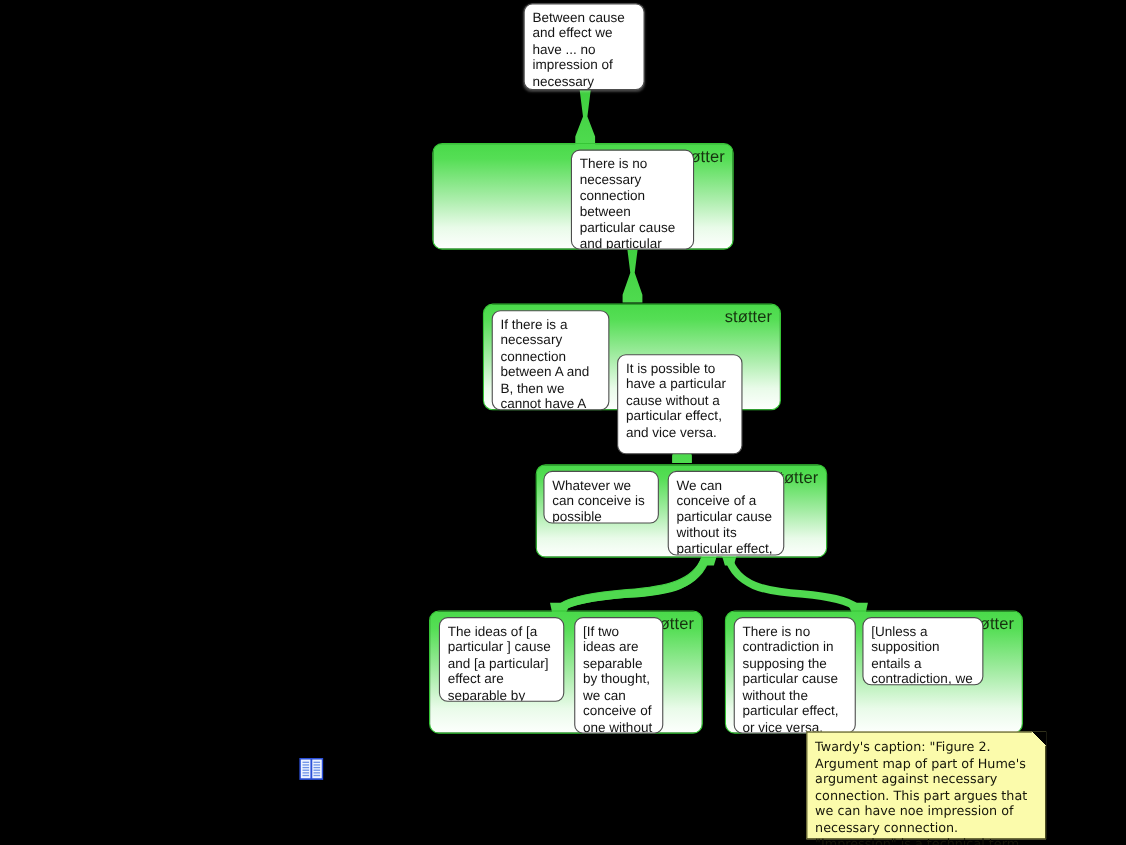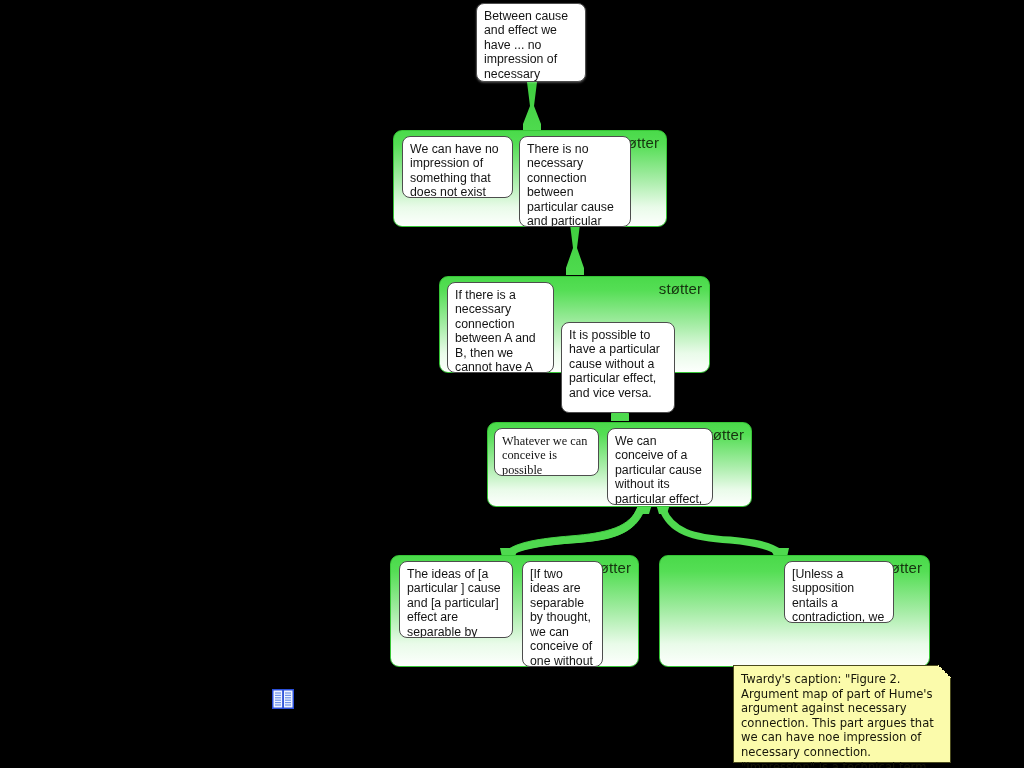--- a/index.html
+++ b/index.html
@@ -98,44 +98,44 @@
 
     <path d="M638,504 L652,504 L649,514 L641,514 Z" fill="#4fd94f"></path>
     <path d="M656,504 L670,504 L667,514 L659,514 Z" fill="#4fd94f"></path>
   </svg>
 
   <div class="card root" style="left:476px;top:3px;width:110px;height:79px;">Between cause and effect we have ... no impression of necessary Connection</div>
 
   <div class="group" style="left:393px;top:130px;width:274px;height:97px;">
     <span class="grp-label">støtter</span>
   </div>
-  <div class="card" style="left:402px;top:136px;width:111px;height:62px;">We can have no impression of something that does not exist</div>
   <div class="card" style="left:519px;top:136px;width:112px;height:91px;">There is no necessary connection between particular cause and particular effect</div>
 
   <div class="group" style="left:439px;top:276px;width:271px;height:97px;">
     <span class="grp-label">støtter</span>
   </div>
   <div class="card" style="left:447px;top:282px;width:107px;height:91px;">If there is a necessary connection between A and B, then we cannot have A without B</div>
   <div class="card" style="left:561px;top:282px;width:114px;height:91px;margin-top:40px;">It is possible to have a particular cause without a particular effect, and vice versa.</div>
 
   <div class="group" style="left:487px;top:422px;width:265px;height:85px;">
     <span class="grp-label">støtter</span>
   </div>
-  <div class="card" style="left:494px;top:428px;width:105px;height:48px;font-family:Liberation Serif, serif;">Whatever we can conceive is possible</div>
+  <div class="card" style="left:494px;top:428px;width:105px;height:48px;">Whatever we can conceive is possible</div>
   <div class="card" style="left:607px;top:428px;width:106px;height:77px;">We can conceive of a particular cause without its particular effect, and vice versa.</div>
 
   <div class="group" style="left:390px;top:555px;width:249px;height:112px;">
     <span class="grp-label">støtter</span>
   </div>
   <div class="card" style="left:399px;top:561px;width:114px;height:77px;">The ideas of [a particular ] cause and [a particular] effect are separable by thought</div>
   <div class="card" style="left:522px;top:561px;width:81px;height:106px;">[If two ideas are separable by thought, we can conceive of one without another]</div>
 
   <div class="group" style="left:659px;top:555px;width:271px;height:112px;">
     <span class="grp-label">støtter</span>
   </div>
+  <div class="card" style="left:667px;top:561px;width:111px;height:106px;">There is no contradiction in supposing the particular cause without the particular effect, or vice versa.</div>
   <div class="card" style="left:784px;top:561px;width:110px;height:62px;">[Unless a supposition entails a contradiction, we may conceive it.]</div>
 
   <div id="book">
     <svg viewBox="0 0 22 20" width="22" height="20" xmlns="http://www.w3.org/2000/svg">
       <rect x="0" y="0" width="22" height="20" fill="#2a4fd8"></rect>
       <rect x="1.5" y="1.5" width="9" height="17" fill="#eef3ff"></rect>
       <rect x="11.5" y="1.5" width="9" height="17" fill="#eef3ff"></rect>
       <rect x="10.3" y="1" width="1.6" height="18" fill="#2a4fd8"></rect>
       <g fill="#6f93e8">
         <rect x="3" y="3.4" width="6" height="1.2"></rect>

